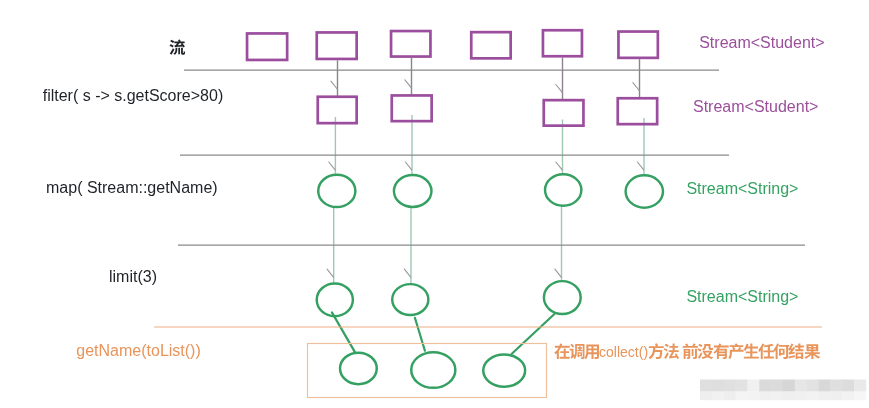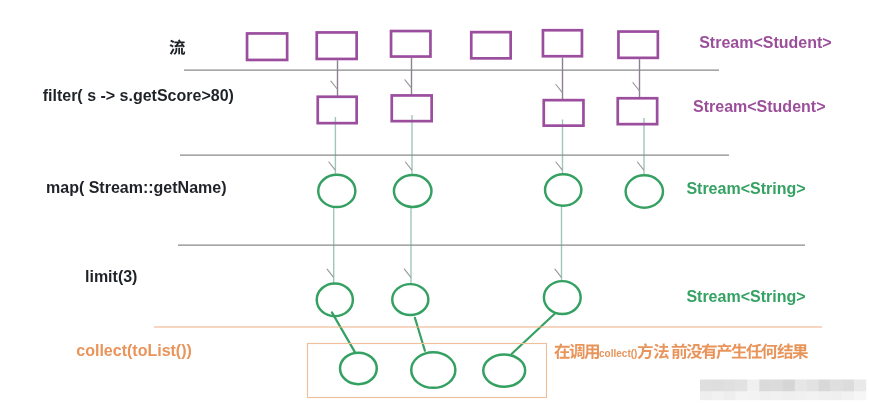--- a/index.html
+++ b/index.html
@@ -1,21 +1,21 @@
 <!DOCTYPE html>
 <html><head>
 <meta charset="utf-8">
 <title>Java Stream pipeline diagram</title>
 <style>
   html,body{margin:0;padding:0;background:#fff;}
   body{width:869px;height:408px;overflow:hidden;font-family:"Liberation Sans",sans-serif;
        -webkit-font-smoothing:antialiased;}
   #stage{position:relative;width:869px;height:408px;background:#fff;}
   svg.layer{position:absolute;left:0;top:0;width:869px;height:408px;display:block;}
-  .lbl{position:absolute;white-space:nowrap;font-weight:bold;line-height:1;}
+  .lbl{position:absolute;white-space:nowrap;font-weight:normal;line-height:1;}
   .lbl-left{font-size:15.5px;color:#1F2328;}
   .lbl-type{font-size:15.6px;}
 </style>
 </head>
 <body>
 
 <div id="stage">
 
   <svg class="layer" id="gfx" viewBox="0 0 869 408" shape-rendering="geometricPrecision">
       <line x1="337.5" y1="60.3" x2="337.5" y2="96.60000000000001" stroke="#8B8192" stroke-width="1.4" stroke-linecap="butt"></line>
@@ -99,27 +99,27 @@
         <rect x="854.05" y="391.5" width="12.2" height="8.7" fill="rgb(246,246,246)"></rect>
       </g>
     </svg>
 
   <div id="labels">
     <div class="lbl lbl-left" style="left: 169.2px; top: 39.12px; font-size: 16px;"><svg width="16.48" height="16.48" viewBox="0 -880 1000 1000" style="vertical-align: baseline; display: inline-block; margin-bottom: -2.472px; margin-right: 0px;">
           <path d="M565 356V-46H670V356ZM395 356V264C395 179 382 74 267 -6C294 -23 334 -60 351 -84C487 13 503 151 503 260V356ZM732 356V59C732 -8 739 -30 756 -47C773 -64 800 -72 824 -72C838 -72 860 -72 876 -72C894 -72 917 -67 931 -58C947 -49 957 -34 964 -13C971 7 975 59 977 104C950 114 914 131 896 149C895 104 894 68 892 52C890 37 888 30 885 26C882 24 877 23 872 23C867 23 860 23 856 23C852 23 847 25 846 28C843 31 842 41 842 56V356ZM72 750C135 720 215 669 252 632L322 729C282 766 200 811 138 838ZM31 473C96 446 179 399 218 364L285 464C242 498 158 540 94 564ZM49 3 150 -78C211 20 274 134 327 239L239 319C179 203 102 78 49 3ZM550 825C563 796 576 761 585 729H324V622H495C462 580 427 537 412 523C390 504 355 496 332 491C340 466 356 409 360 380C398 394 451 399 828 426C845 402 859 380 869 361L965 423C933 477 865 559 810 622H948V729H710C698 766 679 814 661 851ZM708 581 758 520 540 508C569 544 600 584 629 622H776Z" transform="scale(1,-1)" fill="currentColor"></path>
         </svg></div>
     <div class="lbl lbl-left" style="left: 42.7px; top: 87.72px; font-size: 16px; text-align: center;"><span>filter( s -&gt; s.getScore&gt;80)</span></div>
     <div class="lbl lbl-left" style="left: 46px; top: 180.32px; font-size: 16px;"><span>map( Stream::getName)</span></div>
-    <div class="lbl lbl-left" style="left: 85px; top: 268.72px; font-size: 16px;"><span>limit(3)</span></div>
-    <div class="lbl lbl-left" style="left: 76.3px; top: 342.72px; font-size: 16px; color: rgb(232, 148, 90);"><span>collect(toList())</span></div>
+    <div class="lbl lbl-left" style="left: 109px; top: 268.72px; font-size: 16px;"><span>limit(3)</span></div>
+    <div class="lbl lbl-left" style="left: 76.3px; top: 342.72px; font-size: 16px; color: rgb(232, 148, 90);"><span>getName(toList())</span></div>
     <div class="lbl lbl-type" style="left: 699.2px; top: 34.72px; font-size: 16px; color: rgb(155, 79, 155);"><span>Stream&lt;Student&gt;</span></div>
     <div class="lbl lbl-type" style="left: 693px; top: 99.02px; font-size: 16px; color: rgb(155, 79, 155);"><span>Stream&lt;Student&gt;</span></div>
     <div class="lbl lbl-type" style="left: 686.4px; top: 181.32px; font-size: 16px; color: rgb(53, 162, 99);"><span>Stream&lt;String&gt;</span></div>
     <div class="lbl lbl-type" style="left: 686.4px; top: 289.02px; font-size: 16px; color: rgb(53, 162, 99);"><span>Stream&lt;String&gt;</span></div>
-    <div class="lbl lbl-type" style="left: 553.6px; top: 343.478px; font-size: 10px; color: rgb(232, 148, 90);"><svg width="16.6" height="16.6" viewBox="0 -880 1000 1000" style="vertical-align: baseline; display: inline-block; margin-bottom: -2.49px; margin-right: -1.45px;">
+    <div class="lbl lbl-type" style="left: 553.6px; top: 343.478px; font-size: 14px; color: rgb(232, 148, 90);"><svg width="16.6" height="16.6" viewBox="0 -880 1000 1000" style="vertical-align: baseline; display: inline-block; margin-bottom: -2.49px; margin-right: -1.45px;">
           <path d="M371 850C359 804 344 757 326 711H55V596H273C212 480 129 375 23 306C42 277 69 224 82 191C114 213 143 236 171 262V-88H292V398C337 459 376 526 409 596H947V711H458C472 747 485 784 496 820ZM585 553V387H381V276H585V47H343V-64H944V47H706V276H906V387H706V553Z" transform="scale(1,-1)" fill="currentColor"></path>
         </svg><svg width="16.6" height="16.6" viewBox="0 -880 1000 1000" style="vertical-align: baseline; display: inline-block; margin-bottom: -2.49px; margin-right: -1.45px;">
           <path d="M80 762C135 714 206 645 237 600L319 683C285 727 212 791 157 835ZM35 541V426H153V138C153 76 116 28 91 5C111 -10 150 -49 163 -72C179 -51 206 -26 332 84C320 45 303 9 281 -24C304 -36 349 -70 366 -89C462 46 476 267 476 424V709H827V38C827 24 822 19 809 18C795 18 751 17 708 20C724 -8 740 -59 743 -88C812 -89 858 -86 890 -68C924 -49 933 -17 933 36V813H372V424C372 340 370 241 350 149C340 171 330 196 323 216L270 171V541ZM603 690V624H522V539H603V471H504V386H803V471H696V539H783V624H696V690ZM511 326V32H598V76H782V326ZM598 242H695V160H598Z" transform="scale(1,-1)" fill="currentColor"></path>
         </svg><svg width="16.6" height="16.6" viewBox="0 -880 1000 1000" style="vertical-align: baseline; display: inline-block; margin-bottom: -2.49px; margin-right: -1.45px;">
           <path d="M142 783V424C142 283 133 104 23 -17C50 -32 99 -73 118 -95C190 -17 227 93 244 203H450V-77H571V203H782V53C782 35 775 29 757 29C738 29 672 28 615 31C631 0 650 -52 654 -84C745 -85 806 -82 847 -63C888 -45 902 -12 902 52V783ZM260 668H450V552H260ZM782 668V552H571V668ZM260 440H450V316H257C259 354 260 390 260 423ZM782 440V316H571V440Z" transform="scale(1,-1)" fill="currentColor"></path>
         </svg><span>collect()</span><svg width="16.6" height="16.6" viewBox="0 -880 1000 1000" style="vertical-align: baseline; display: inline-block; margin-bottom: -2.49px; margin-right: -1.45px;">
           <path d="M416 818C436 779 460 728 476 689H52V572H306C296 360 277 133 35 5C68 -20 105 -62 123 -94C304 10 379 167 412 335H729C715 156 697 69 670 46C656 35 643 33 621 33C591 33 521 34 452 40C475 8 493 -43 495 -78C562 -81 629 -82 668 -77C714 -73 746 -63 776 -30C818 13 839 126 857 399C859 415 860 451 860 451H430C434 491 437 532 440 572H949V689H538L607 718C591 758 561 818 534 863Z" transform="scale(1,-1)" fill="currentColor"></path>
         </svg><svg width="16.6" height="16.6" viewBox="0 -880 1000 1000" style="vertical-align: baseline; display: inline-block; margin-bottom: -2.49px; margin-right: -1.45px;">
           <path d="M94 751C158 721 242 673 280 638L350 737C308 770 223 814 160 839ZM35 481C99 453 183 407 222 373L289 473C246 506 161 548 98 571ZM70 3 172 -78C232 20 295 134 348 239L260 319C200 203 123 78 70 3ZM399 -66C433 -50 484 -41 819 0C835 -32 847 -63 855 -89L962 -35C935 47 863 163 795 250L698 203C721 171 744 136 765 100L529 75C579 151 629 242 670 333H942V446H701V587H906V701H701V850H579V701H381V587H579V446H340V333H529C489 234 441 146 423 119C399 82 381 60 357 54C372 20 393 -40 399 -66Z" transform="scale(1,-1)" fill="currentColor"></path>
         </svg><span> </span><svg width="16.6" height="16.6" viewBox="0 -880 1000 1000" style="vertical-align: baseline; display: inline-block; margin-bottom: -2.49px; margin-right: -1.45px;">

